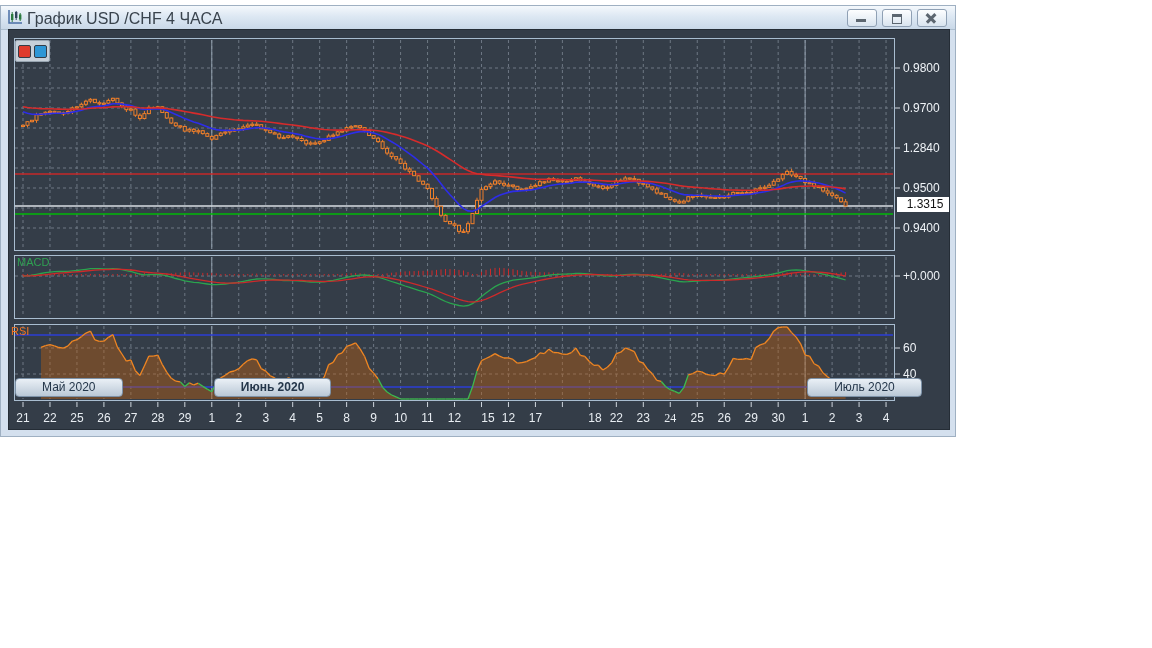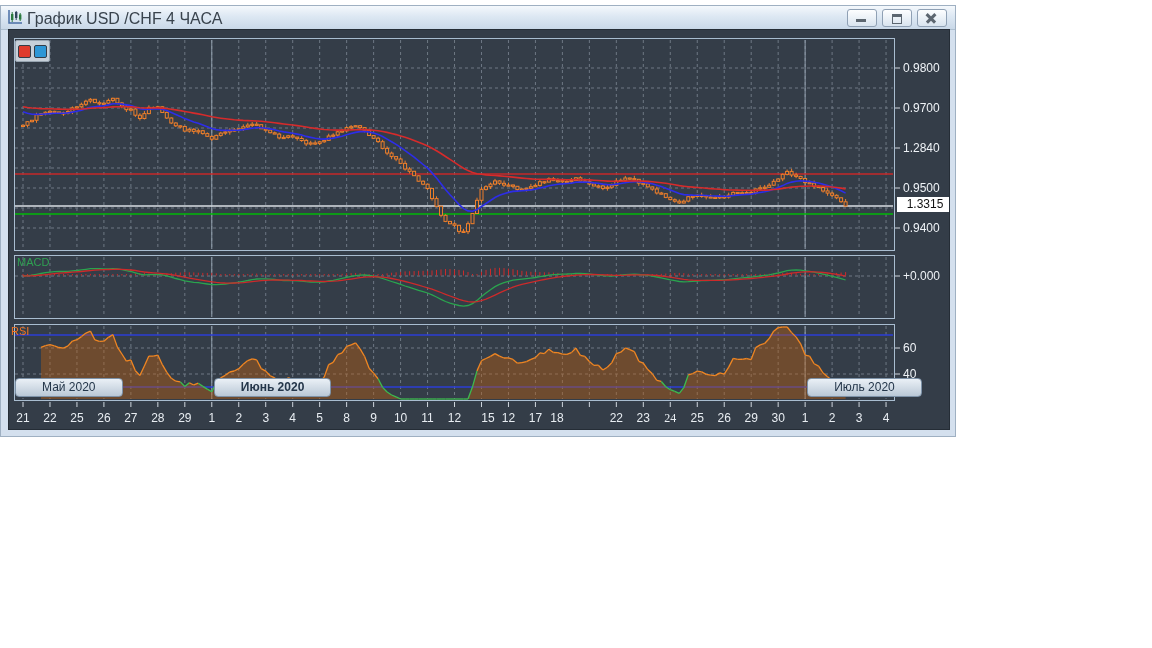--- a/index.html
+++ b/index.html
@@ -662,21 +662,21 @@
         <div class="xlabel" style="left: 283.7px;">4</div>
         <div class="xlabel" style="left: 310.67px;">5</div>
         <div class="xlabel" style="left: 337.64px;">8</div>
         <div class="xlabel" style="left: 364.61px;">9</div>
         <div class="xlabel" style="left: 391.58px;">10</div>
         <div class="xlabel" style="left: 418.55px;">11</div>
         <div class="xlabel" style="left: 445.52px;">12</div>
         <div class="xlabel" style="left: 479px;">15</div>
         <div class="xlabel" style="left: 499.46px;">12</div>
         <div class="xlabel" style="left: 526.43px;">17</div>
-        <div class="xlabel" style="left: 548px;">18</div>
+        <div class="xlabel" style="left: 586px;">18</div>
         <div class="xlabel" style="left: 580.37px; margin-top: 48px;">19</div>
         <div class="xlabel" style="left: 607.34px;">22</div>
         <div class="xlabel" style="left: 634.31px;">23</div>
         <div class="xlabel" style="left: 661.28px; font-family: Liberation Serif, serif;">24</div>
         <div class="xlabel" style="left: 688.25px;">25</div>
         <div class="xlabel" style="left: 715.22px;">26</div>
         <div class="xlabel" style="left: 742.19px;">29</div>
         <div class="xlabel" style="left: 769.16px;">30</div>
         <div class="xlabel" style="left: 796.13px;">1</div>
         <div class="xlabel" style="left: 823.1px;">2</div>

